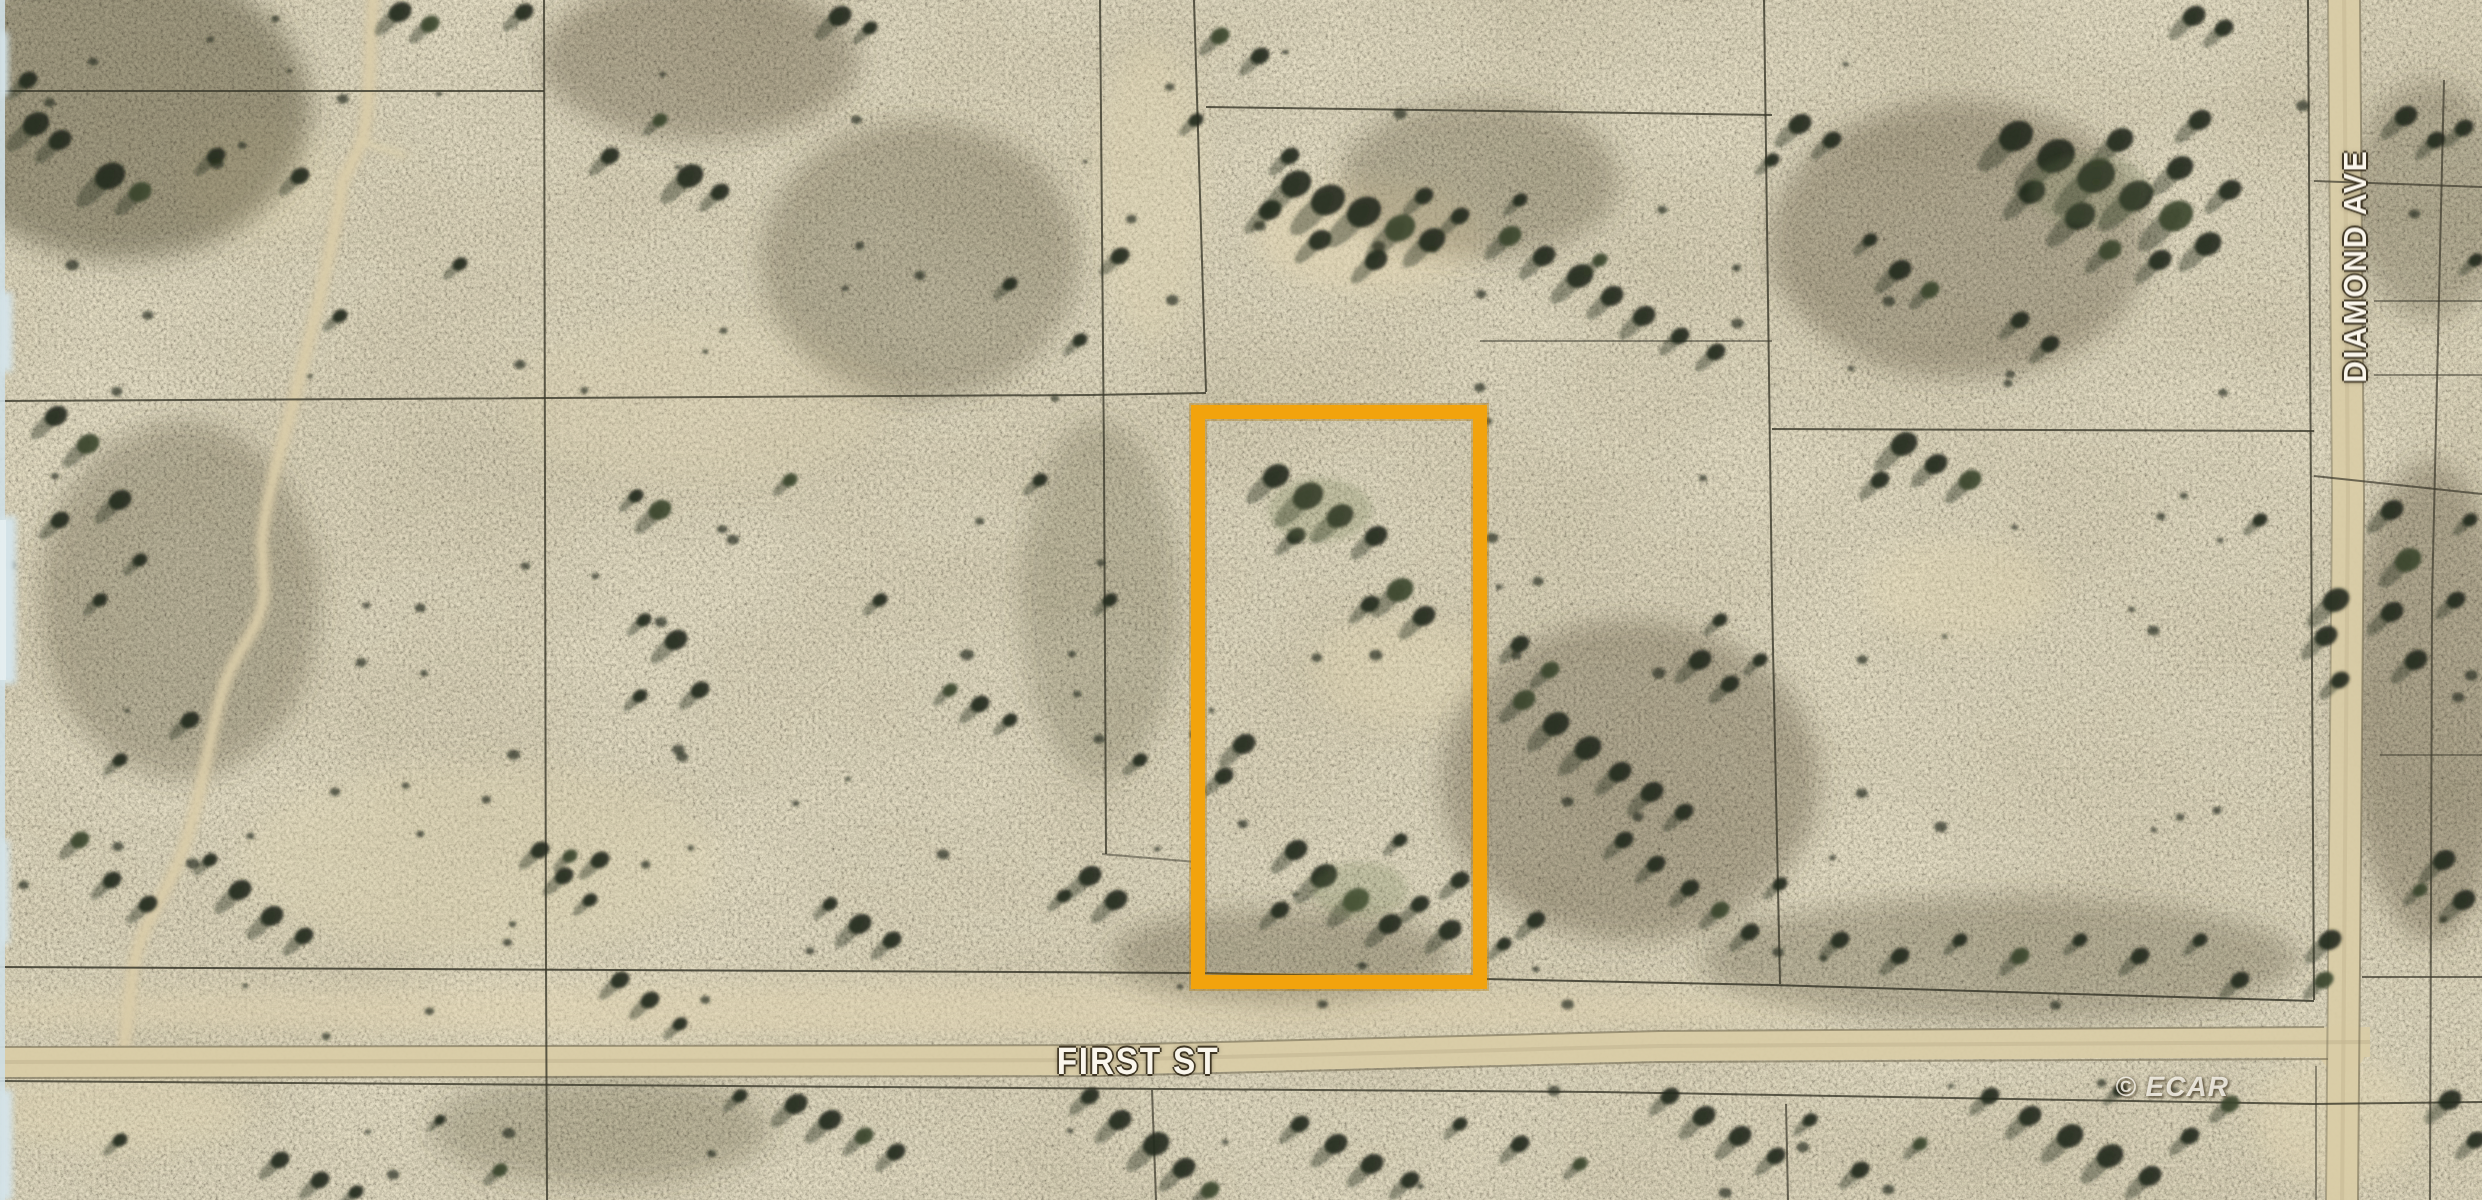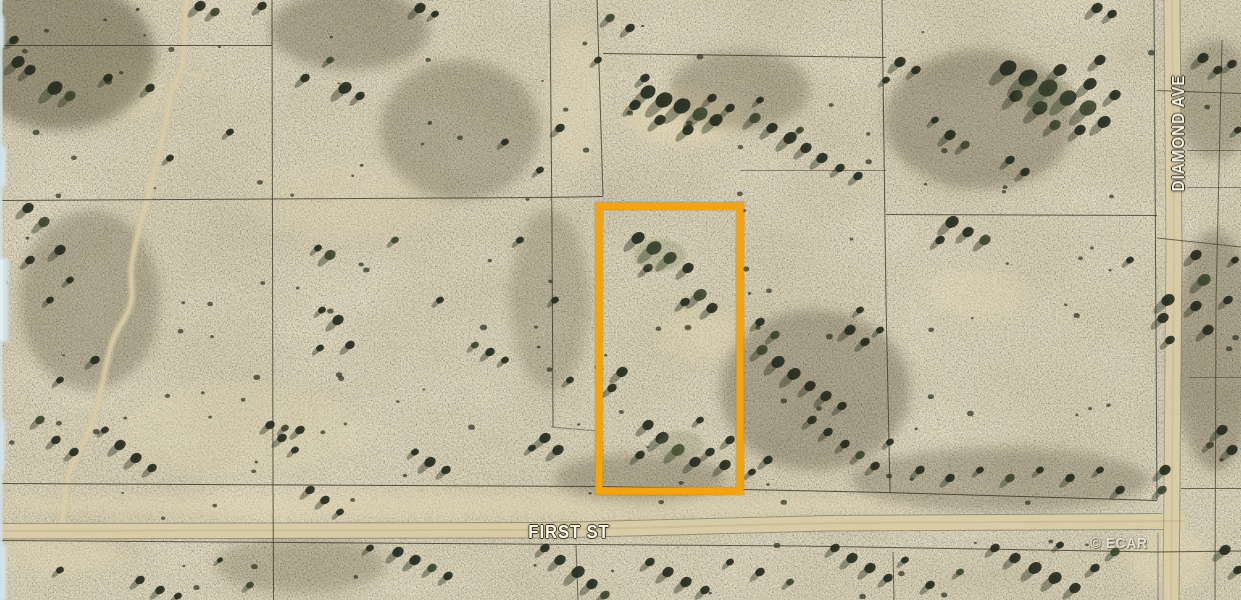--- a/index.html
+++ b/index.html
@@ -26,22 +26,22 @@
     left:569px;top:532px;
     font-size:19px;letter-spacing:1px;
     transform:translate(-50%,-50%) scaleX(.88);
   }
   .label-diamond{
     left:1179px;top:133px;
     font-size:16px;letter-spacing:1px;
     transform:translate(-50%,-50%) rotate(-90deg) scaleX(.95);
   }
   .label-ecar{
-    left:1119px;top:543px;
-    font-size:14px;letter-spacing:.5px;
+    left:1086px;top:543px;
+    font-size:14px;font-style:italic;letter-spacing:.5px;
     color:rgba(252,249,240,.82);
     transform:translate(-50%,-50%);
     text-shadow:0 0 2px rgba(70,60,38,.7), 1px 1px 1px rgba(70,60,38,.6);
     text-align:center;
   }
   .grid-line{stroke:var(--c-grid,#3a382b);fill:none;stroke-width:1;}
   .road-fill{stroke:var(--c-road,#d9cca7);fill:none;}
   .road-edge{stroke:#746c54;fill:none;stroke-width:1;}
   .parcel-underlay{fill:none;stroke:#a87400;stroke-width:9;opacity:.35;}
   .parcel-stroke{fill:none;stroke:var(--c-parcel,#f2a30d);stroke-width:7;}

